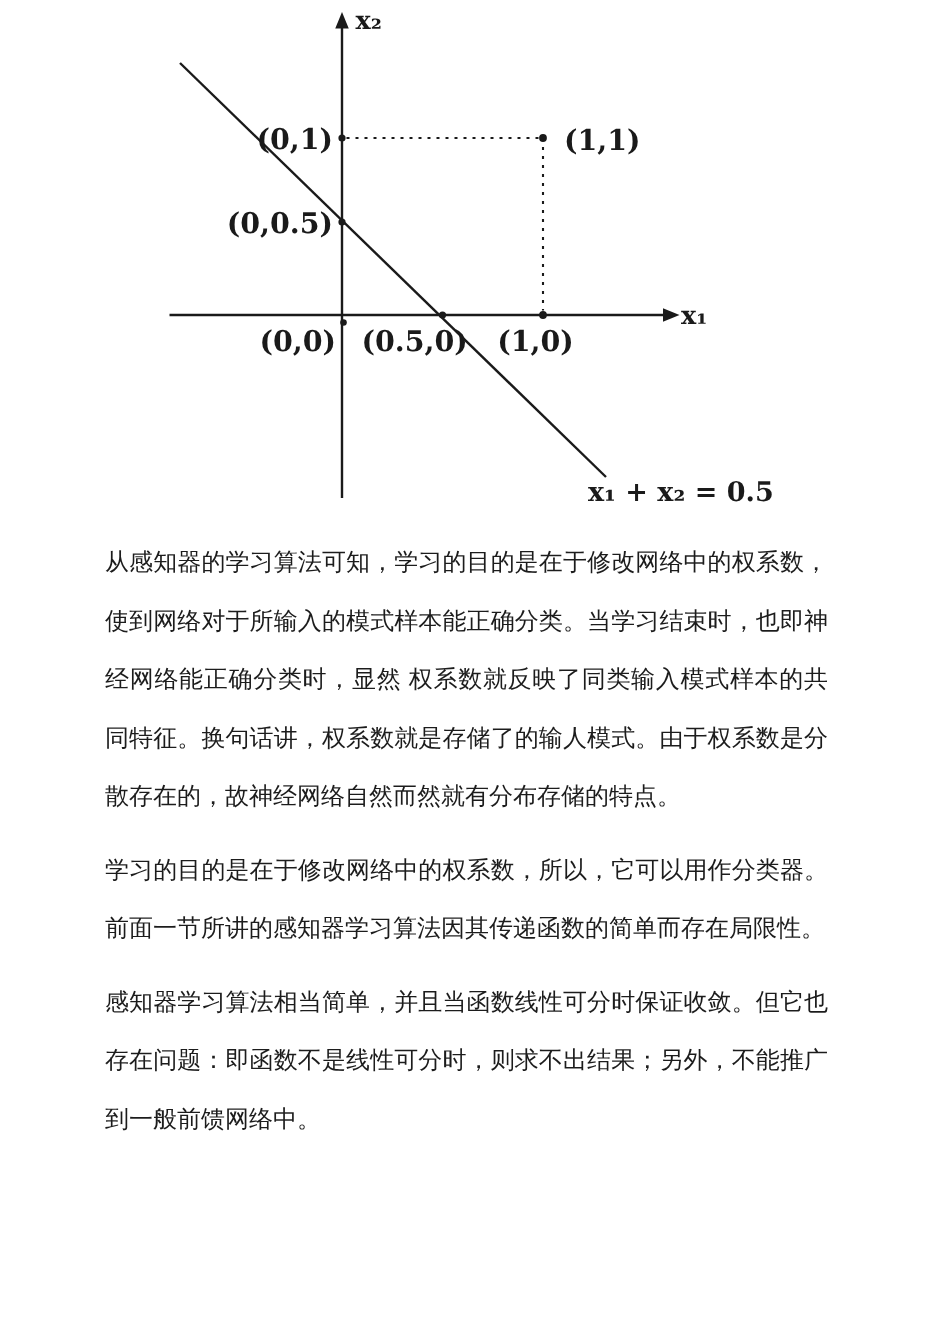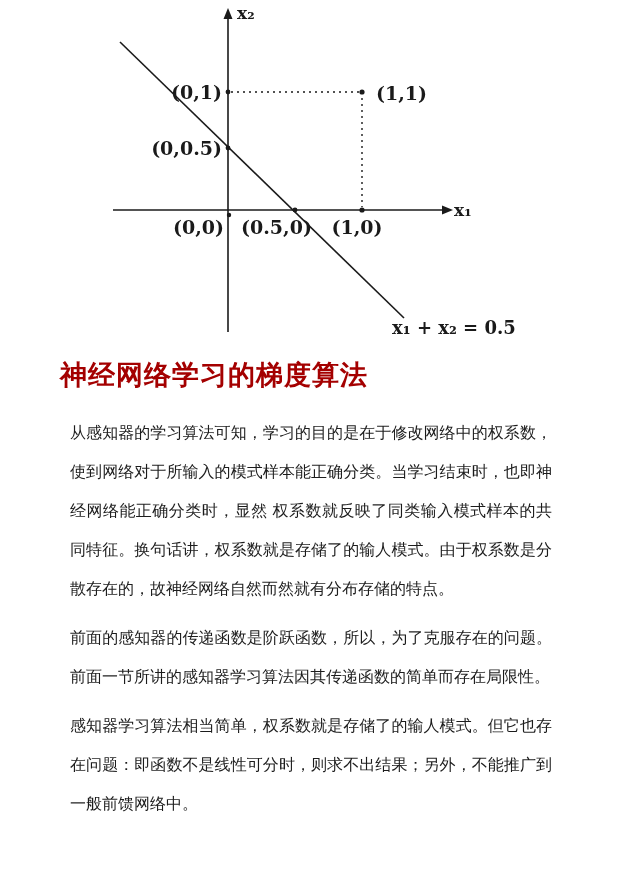--- a/index.html
+++ b/index.html
@@ -75,21 +75,20 @@
       <text class="pt-label" x="241" y="234" text-anchor="start">(0.5,0)</text>
       <text class="pt-label" x="357" y="234" text-anchor="middle">(1,0)</text>
 
       <text class="axis-label" x="237" y="19" text-anchor="start">x₂</text>
       <text class="axis-label" x="454" y="216" text-anchor="start">x₁</text>
 
       <text class="eq-label" x="392" y="334" text-anchor="start">x₁ + x₂ = 0.5</text>
     </svg>
   </div>
 
-  <h1 class="doc-title">神经网络学习的梯度算法</h1>
 
   <div class="body-text">
     <p>从感知器的学习算法可知，学习的目的是在于修改网络中的权系数，使到网络对于所输入的模式样本能正确分类。当学习结束时，也即神经网络能正确分类时，显然 权系数就反映了同类输入模式样本的共同特征。换句话讲，权系数就是存储了的输人模式。由于权系数是分散存在的，故神经网络自然而然就有分布存储的特点。</p>
-    <p>前面的感知器的传递函数是阶跃函数，所以，为了克服存在的问题。前面一节所讲的感知器学习算法因其传递函数的简单而存在局限性。</p>
-    <p>感知器学习算法相当简单，权系数就是存储了的输人模式。但它也存在问题：即函数不是线性可分时，则求不出结果；另外，不能推广到一般前馈网络中。</p>
+    <p>学习的目的是在于修改网络中的权系数，所以，它可以用作分类器。前面一节所讲的感知器学习算法因其传递函数的简单而存在局限性。</p>
+    <p>感知器学习算法相当简单，并且当函数线性可分时保证收敛。但它也存在问题：即函数不是线性可分时，则求不出结果；另外，不能推广到一般前馈网络中。</p>
   </div>
 
 </div>
 
 </body></html>

